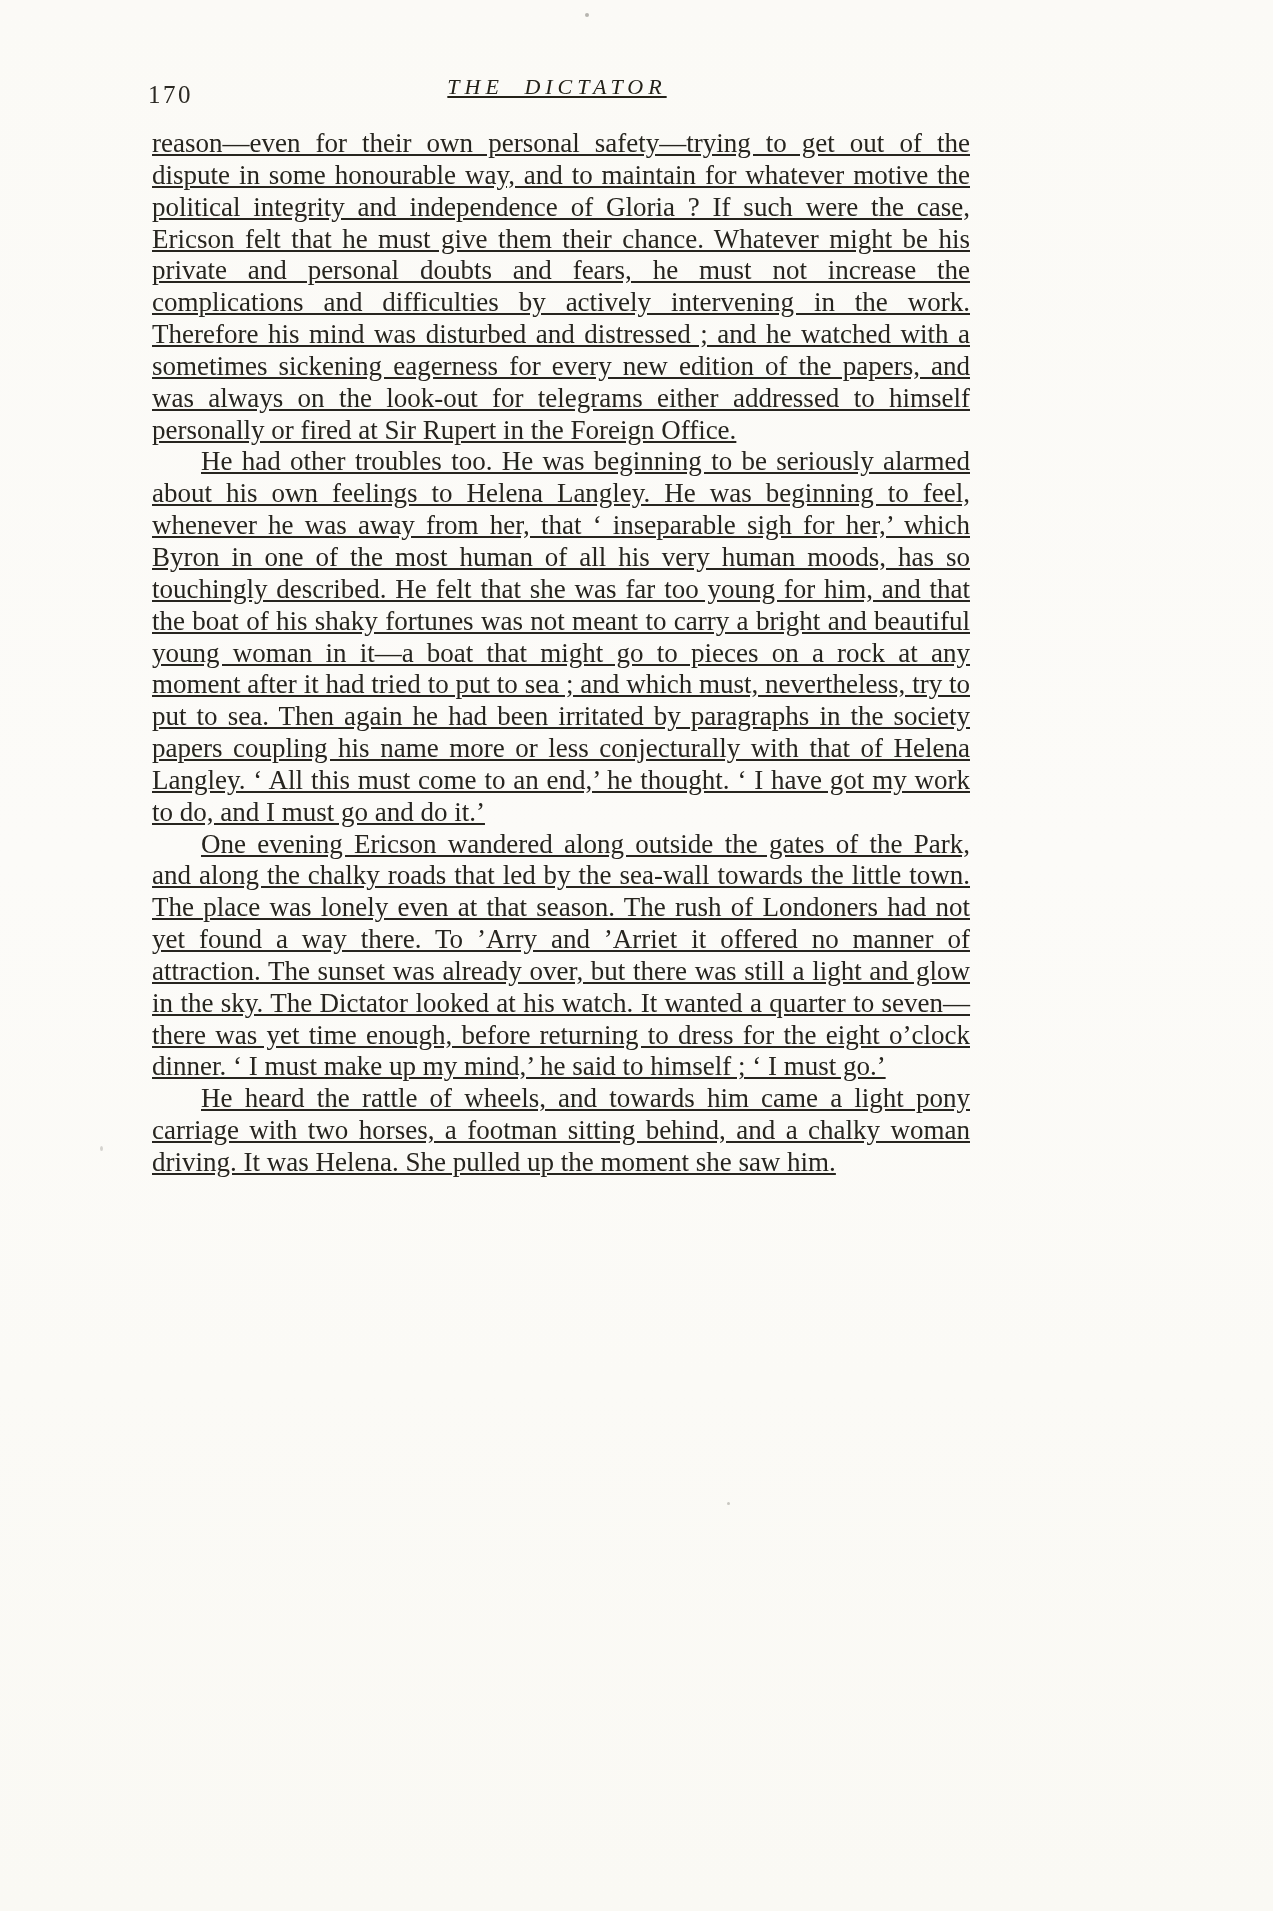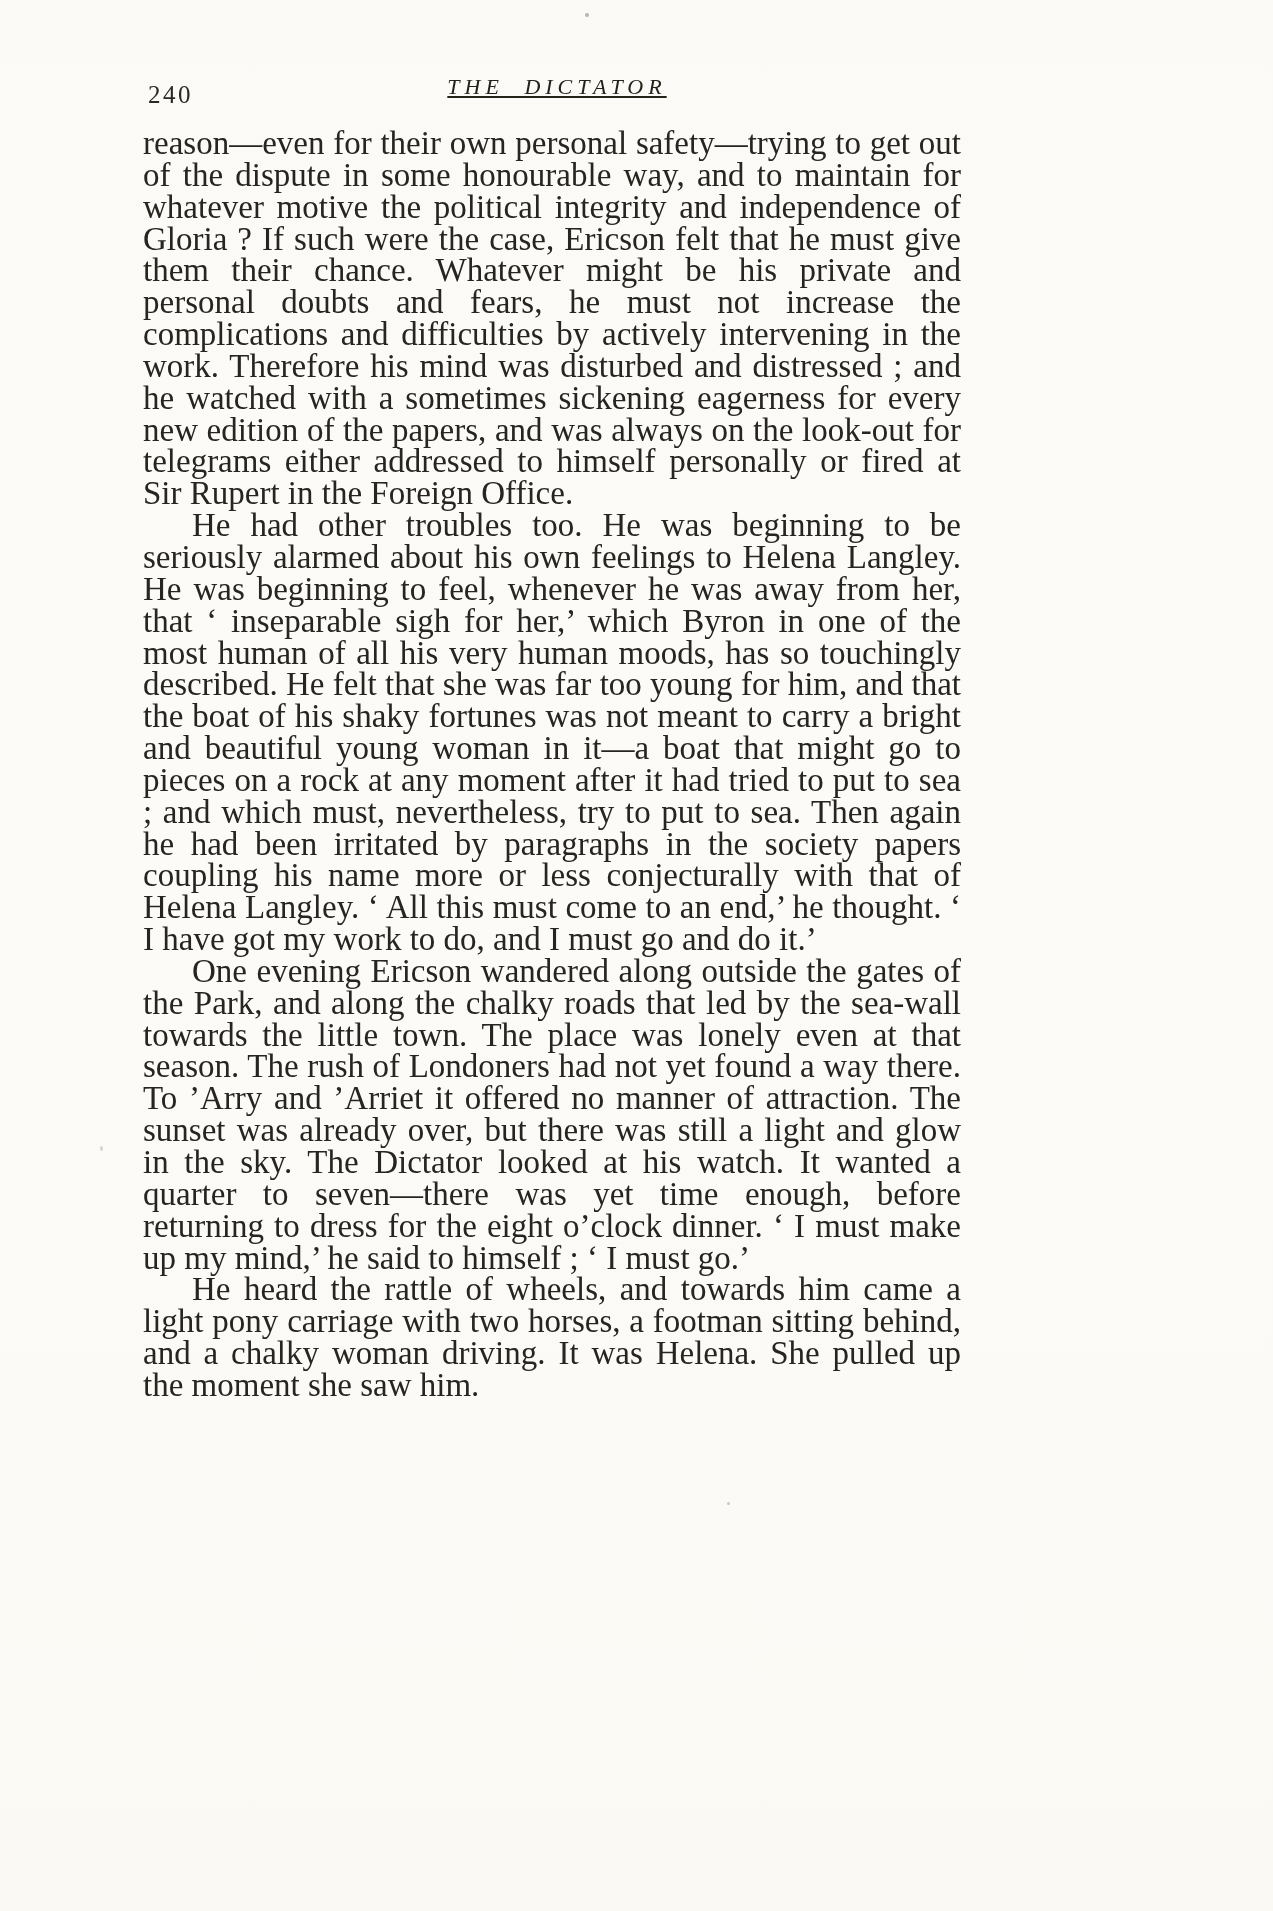--- a/index.html
+++ b/index.html
@@ -40,28 +40,29 @@
     text-align: center;
     font-style: italic;
     font-size: 22px;
     letter-spacing: 5px;
     word-spacing: 10px;
     color: #242219;
     text-decoration: underline;
   }
   .text-block {
     position: absolute;
-    left: 143px;
+    left: 152px;
     top: 128px;
     width: 818px;
-    font-size: 33px;
+    font-size: 27px;
     line-height: 31.85px;
     text-align: justify;
     color: #27251f;
     text-rendering: optimizeLegibility;
+    text-decoration: underline;
   }
   .para {
     margin: 0;
     padding: 0;
   }
   .para.indent {
     text-indent: 49px;
   }
   .speck {
     position: absolute;
@@ -75,21 +76,21 @@
 </head>
 <body>
 
 <div class="page">
 
   <div class="speck speck-1"></div>
   <div class="speck speck-2"></div>
   <div class="speck speck-3"></div>
 
   <header class="running-head">
-    <span class="folio">240</span>
+    <span class="folio">170</span>
     <span class="title">THE DICTATOR</span>
   </header>
 
   <main class="text-block">
     <p class="para">reason—even for their own personal safety—trying to get out of the dispute in some honourable way, and to maintain for whatever motive the political integrity and independence of Gloria ? If such were the case, Ericson felt that he must give them their chance. Whatever might be his private and personal doubts and fears, he must not increase the complications and difficulties by actively intervening in the work. Therefore his mind was disturbed and distressed ; and he watched with a sometimes sickening eagerness for every new edition of the papers, and was always on the look-out for telegrams either addressed to himself personally or fired at Sir Rupert in the Foreign Office.</p>
     <p class="para indent">He had other troubles too. He was beginning to be seriously alarmed about his own feelings to Helena Langley. He was beginning to feel, whenever he was away from her, that ‘ inseparable sigh for her,’ which Byron in one of the most human of all his very human moods, has so touchingly described. He felt that she was far too young for him, and that the boat of his shaky fortunes was not meant to carry a bright and beautiful young woman in it—a boat that might go to pieces on a rock at any moment after it had tried to put to sea ; and which must, nevertheless, try to put to sea. Then again he had been irritated by paragraphs in the society papers coupling his name more or less conjecturally with that of Helena Langley. ‘ All this must come to an end,’ he thought. ‘ I have got my work to do, and I must go and do it.’</p>
     <p class="para indent">One evening Ericson wandered along outside the gates of the Park, and along the chalky roads that led by the sea-wall towards the little town. The place was lonely even at that season. The rush of Londoners had not yet found a way there. To ’Arry and ’Arriet it offered no manner of attraction. The sunset was already over, but there was still a light and glow in the sky. The Dictator looked at his watch. It wanted a quarter to seven—there was yet time enough, before returning to dress for the eight o’clock dinner. ‘ I must make up my mind,’ he said to himself ; ‘ I must go.’</p>
     <p class="para indent">He heard the rattle of wheels, and towards him came a light pony carriage with two horses, a footman sitting behind, and a chalky woman driving. It was Helena. She pulled up the moment she saw him.</p>
   </main>
 

